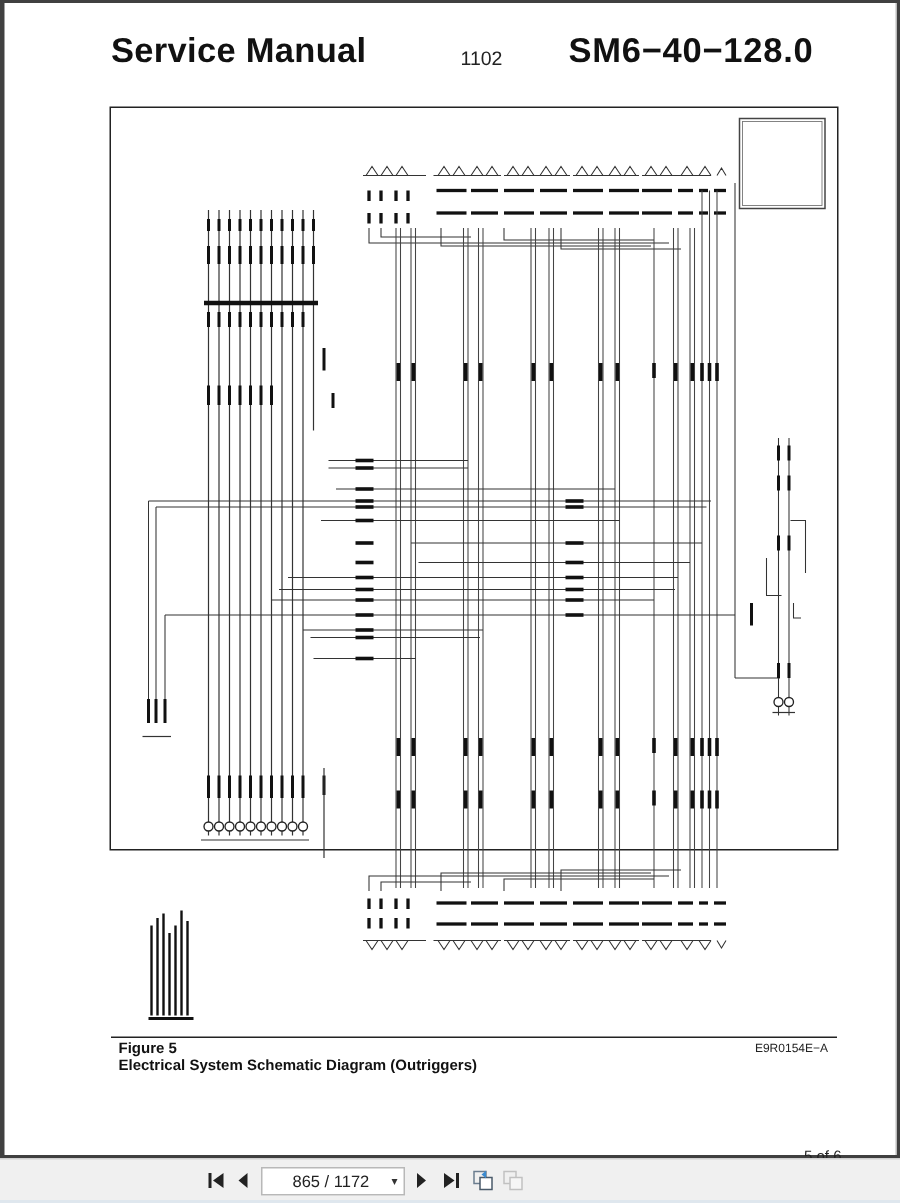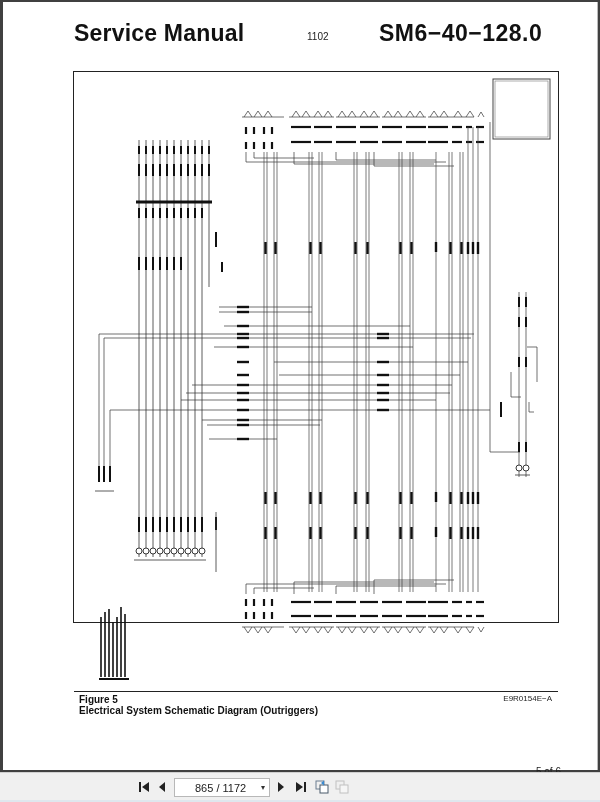--- a/index.html
+++ b/index.html
@@ -1,22 +1,22 @@
 <!DOCTYPE html>
 <html><head>
 <meta charset="utf-8">
 <style>
   html, body { margin: 0; padding: 0; }
   body { width: 600px; height: 802px; background: #f0f0f0; position: relative; overflow: hidden; font-family: "Liberation Sans", sans-serif; }
   .viewer-frame { position: absolute; left: 0; top: 0; width: 600px; height: 772px; background: #404040; }
   .page { position: absolute; left: 3px; top: 2px; width: 594px; height: 768px; background: #ffffff; border-right: 1px solid #bbb; }
   .hdr-title { position: absolute; left: 71px; top: 18px; font-size: 23px; font-weight: bold; color: #111; letter-spacing: 0.2px; }
-  .hdr-code { position: absolute; left: 304px; top: 29px; font-size: 10px; color: #222; }
+  .hdr-code { position: absolute; left: 304px; top: 29px; font-size: 13px; color: #222; }
   .hdr-doc { position: absolute; left: 376px; top: 18px; font-size: 23px; font-weight: bold; color: #111; letter-spacing: 0.5px; }
-  .figure-box { position: absolute; left: 70px; top: 69px; width: 486px; height: 552px; border: 1.5px solid #222; box-sizing: border-box; }
+  .figure-box { position: absolute; left: 70px; top: 69px; width: 486px; height: 496px; border: 1.5px solid #222; box-sizing: border-box; }
   .figure-divider { position: absolute; left: 0; right: 0; top: 619px; border-top: 1.5px solid #222; }
   .fig-num { position: absolute; left: 5px; top: 622px; font-size: 10px; font-weight: bold; color: #111; }
   .fig-caption { position: absolute; left: 5px; top: 633px; font-size: 10px; font-weight: bold; color: #111; }
   .fig-ref { position: absolute; right: 6px; top: 622px; font-size: 8px; color: #222; }
   .page-of { position: absolute; right: 36px; top: 764px; font-size: 10px; color: #222; }
   .schematic { position: absolute; left: 0; top: 0; }
   .toolbar { position: absolute; left: 0; top: 772px; width: 600px; height: 30px; background: #f0f0f0; border-top: 1px solid #d0d0d0; }
   .toolbar-bottom-strip { position: absolute; left: 0; bottom: 0; width: 600px; height: 3px; background: #dfe7ee; }
   .tb-btn { position: absolute; top: 6px; height: 16px; display: flex; align-items: center; justify-content: center; cursor: pointer; color: #222; font-size: 11px; }
   .page-input { position: absolute; left: 174px; top: 5px; width: 96px; height: 19px; background: #fff; border: 1px solid #b8b8b8; box-sizing: border-box; display: flex; align-items: center; }

